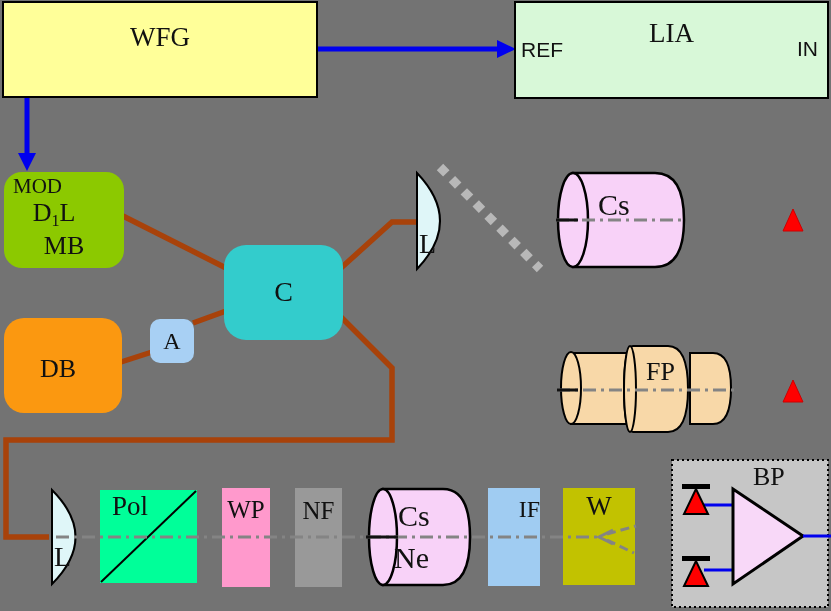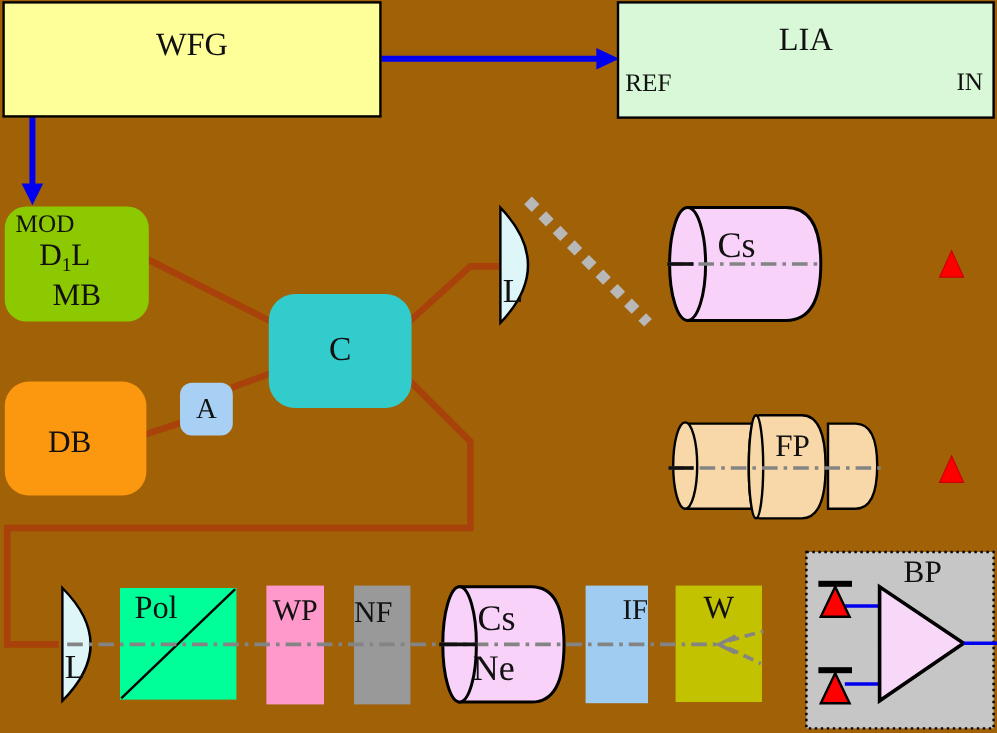--- a/index.html
+++ b/index.html
@@ -1,21 +1,21 @@
 <!DOCTYPE html>
 <html><head>
 <meta charset="utf-8">
 <style>
   html,body{margin:0;padding:0;background:#000;}
-  #stage{position:relative;width:831px;height:611px;background:#a16207;overflow:hidden;
+  #stage{position:relative;width:831px;height:611px;background:#737373;overflow:hidden;
          font-family:"Liberation Serif","DejaVu Serif",serif;}
   #diagram{position:absolute;left:0;top:0;}
   .lbl{position:absolute;color:#111;line-height:1;white-space:pre;}
   .serif{font-family:"Liberation Serif","DejaVu Serif",serif;}
-  .sans{font-family:Liberation Serif, serif;margin-top:20px;}
+  .sans{font-family:Liberation Sans, sans-serif;}
   .sub{font-size:0.62em;vertical-align:-0.28em;}
 </style>
 </head>
 <body>
 
 <div id="stage">
   <svg id="diagram" width="831" height="611" viewBox="0 0 831 611">
 
     <g>
       <line x1="318" y1="49" x2="500" y2="49" stroke="#0000ee" stroke-width="5"></line>
@@ -125,19 +125,19 @@
   <div class="lbl serif" style="left:150px;top:329px;width:44px;text-align:center;font-size:24px">A</div>
   <div class="lbl serif" style="left:224px;top:278px;width:119px;text-align:center;font-size:28px">C</div>
 
   <div class="lbl serif" style="left:419px;top:230px;font-size:28px">L</div>
   <div class="lbl serif" style="left:598px;top:190px;font-size:30px">Cs</div>
   <div class="lbl serif" style="left:646px;top:359px;font-size:26px">FP</div>
 
   <div class="lbl serif" style="left:54px;top:543px;font-size:28px">L</div>
   <div class="lbl serif" style="left:112px;top:493px;font-size:27px">Pol</div>
   <div class="lbl serif" style="left:222px;top:497px;width:48px;text-align:center;font-size:25px">WP</div>
-  <div class="lbl serif" style="left:295px;top:498px;width:47px;text-align:left;font-size:25px">NF</div>
+  <div class="lbl serif" style="left:295px;top:498px;width:47px;text-align:center;font-size:25px">NF</div>
   <div class="lbl serif" style="left:398px;top:501px;font-size:30px">Cs</div>
   <div class="lbl serif" style="left:394px;top:543px;font-size:30px">Ne</div>
   <div class="lbl serif" style="left:488px;top:497px;width:52px;text-align:right;font-size:24px">IF</div>
   <div class="lbl serif" style="left:563px;top:493px;width:72px;text-align:center;font-size:27px">W</div>
   <div class="lbl serif" style="left:753px;top:464px;font-size:26px">BP</div>
 </div>
 
 </body></html>

